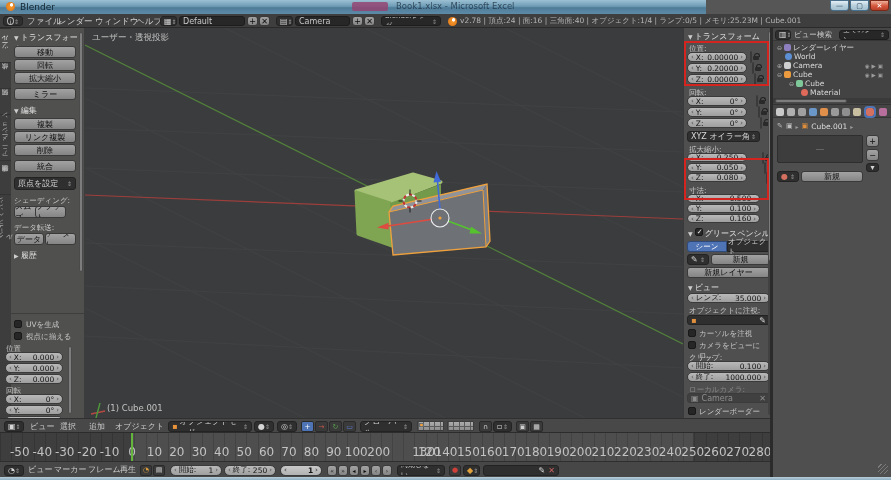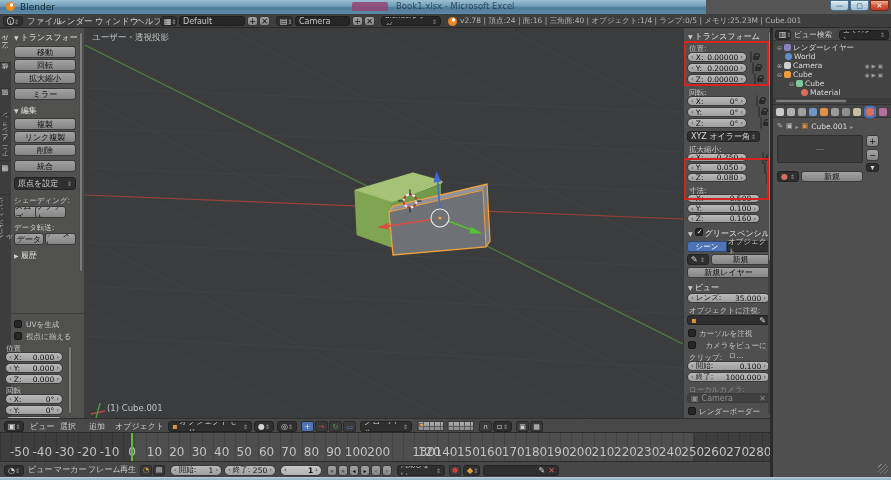--- a/index.html
+++ b/index.html
@@ -26,21 +26,21 @@
   .darkbtn { background:#2f2f2f; border:1px solid #232323; border-radius:3px; color:#d6d6d6;
          font-size:8px; display:flex; align-items:center; padding:0 3px; overflow:hidden; }
   .darkbtn.dd::after { content:"⇕"; font-size:6px; color:#9a9a9a; margin-left:auto; }
   .slider { background:linear-gradient(#b9b9b9,#9f9f9f); border:1px solid #3a3a3a; border-radius:7px;
          color:#141414; font-size:7.5px; display:flex; align-items:center; padding:0 3px; overflow:hidden; }
   .slider::before { content:"‹"; color:#4d4d4d; font-size:7px; margin-right:2px; }
   .slider::after  { content:"›"; color:#4d4d4d; font-size:7px; margin-left:2px; }
   .slider .val { margin-left:auto; }
   .hdr { color:#e2e2e2; font-size:8px; }
   .hdr .tri { font-size:6px; color:#cdcdcd; margin-right:2px; }
-  .plabel { color:#c8c8c8; font-size:7.5px;text-align:center; }
+  .plabel { color:#c8c8c8; font-size:7.5px; }
   .chk { width:8px; height:8px; background:#262626; border:1px solid #191919; border-radius:2px; display:inline-block; }
   .chk.on::after { content:"✓"; color:#e8e8e8; font-size:7px; position:relative; top:-2px; left:1px; }
   .lockbtn { background:linear-gradient(#9c9c9c,#828282); border:1px solid #3a3a3a; border-radius:2px; position:relative; }
   .lockbtn::before { content:""; position:absolute; left:2.5px; top:1px; width:4px; height:3px;
          border:1px solid #222; border-bottom:none; border-radius:3px 3px 0 0; }
   .lockbtn::after { content:""; position:absolute; left:1.5px; top:4px; width:6px; height:4px; background:#2a2a2a; border-radius:1px; }
   .scrollthumb { background:#7d7d7d; border-radius:2px; border:1px solid #4a4a4a; }
   .annotation { border:2px solid #d42420; z-index:60; pointer-events:none; }
 
   

